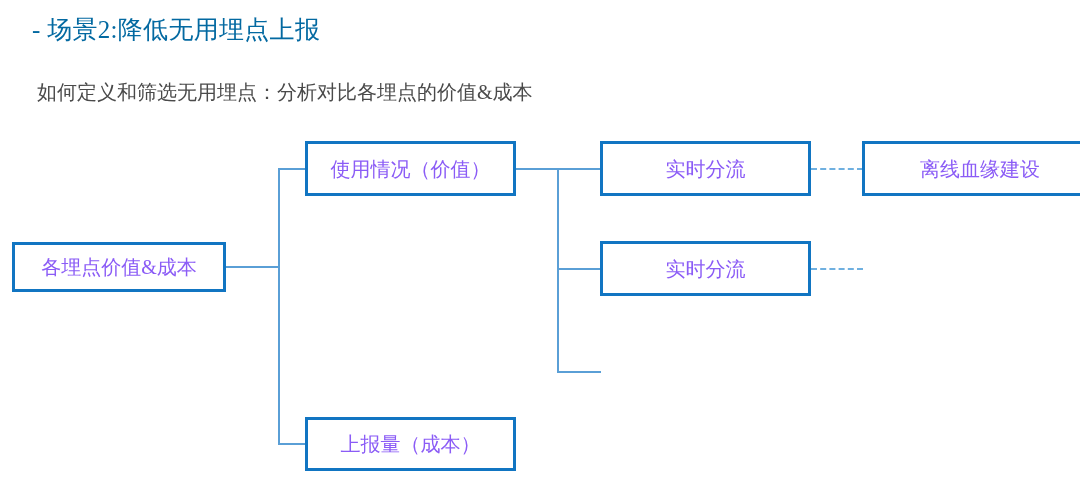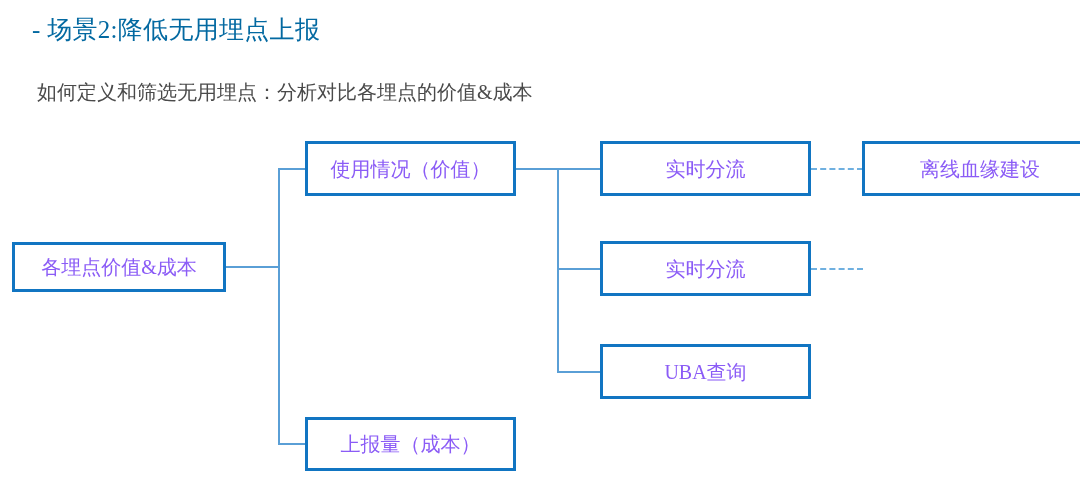--- a/index.html
+++ b/index.html
@@ -111,22 +111,19 @@
   </div>
 
   <div class="node" style="left:600px; top:141px; width:211px; height:55px;">
     <span>实时分流</span>
   </div>
 
   <div class="node" style="left:600px; top:241px; width:211px; height:55px;">
     <span>实时分流</span>
   </div>
 
-  <div class="node" style="left:600px; top:344px; width:211px; height:55px;">
-    <span>UBA查询</span>
-  </div>
 
   <div class="node" style="left:862px; top:141px; width:236px; height:55px;">
     <span>离线血缘建设</span>
   </div>
 
 
 </div>
 
 </body></html>

